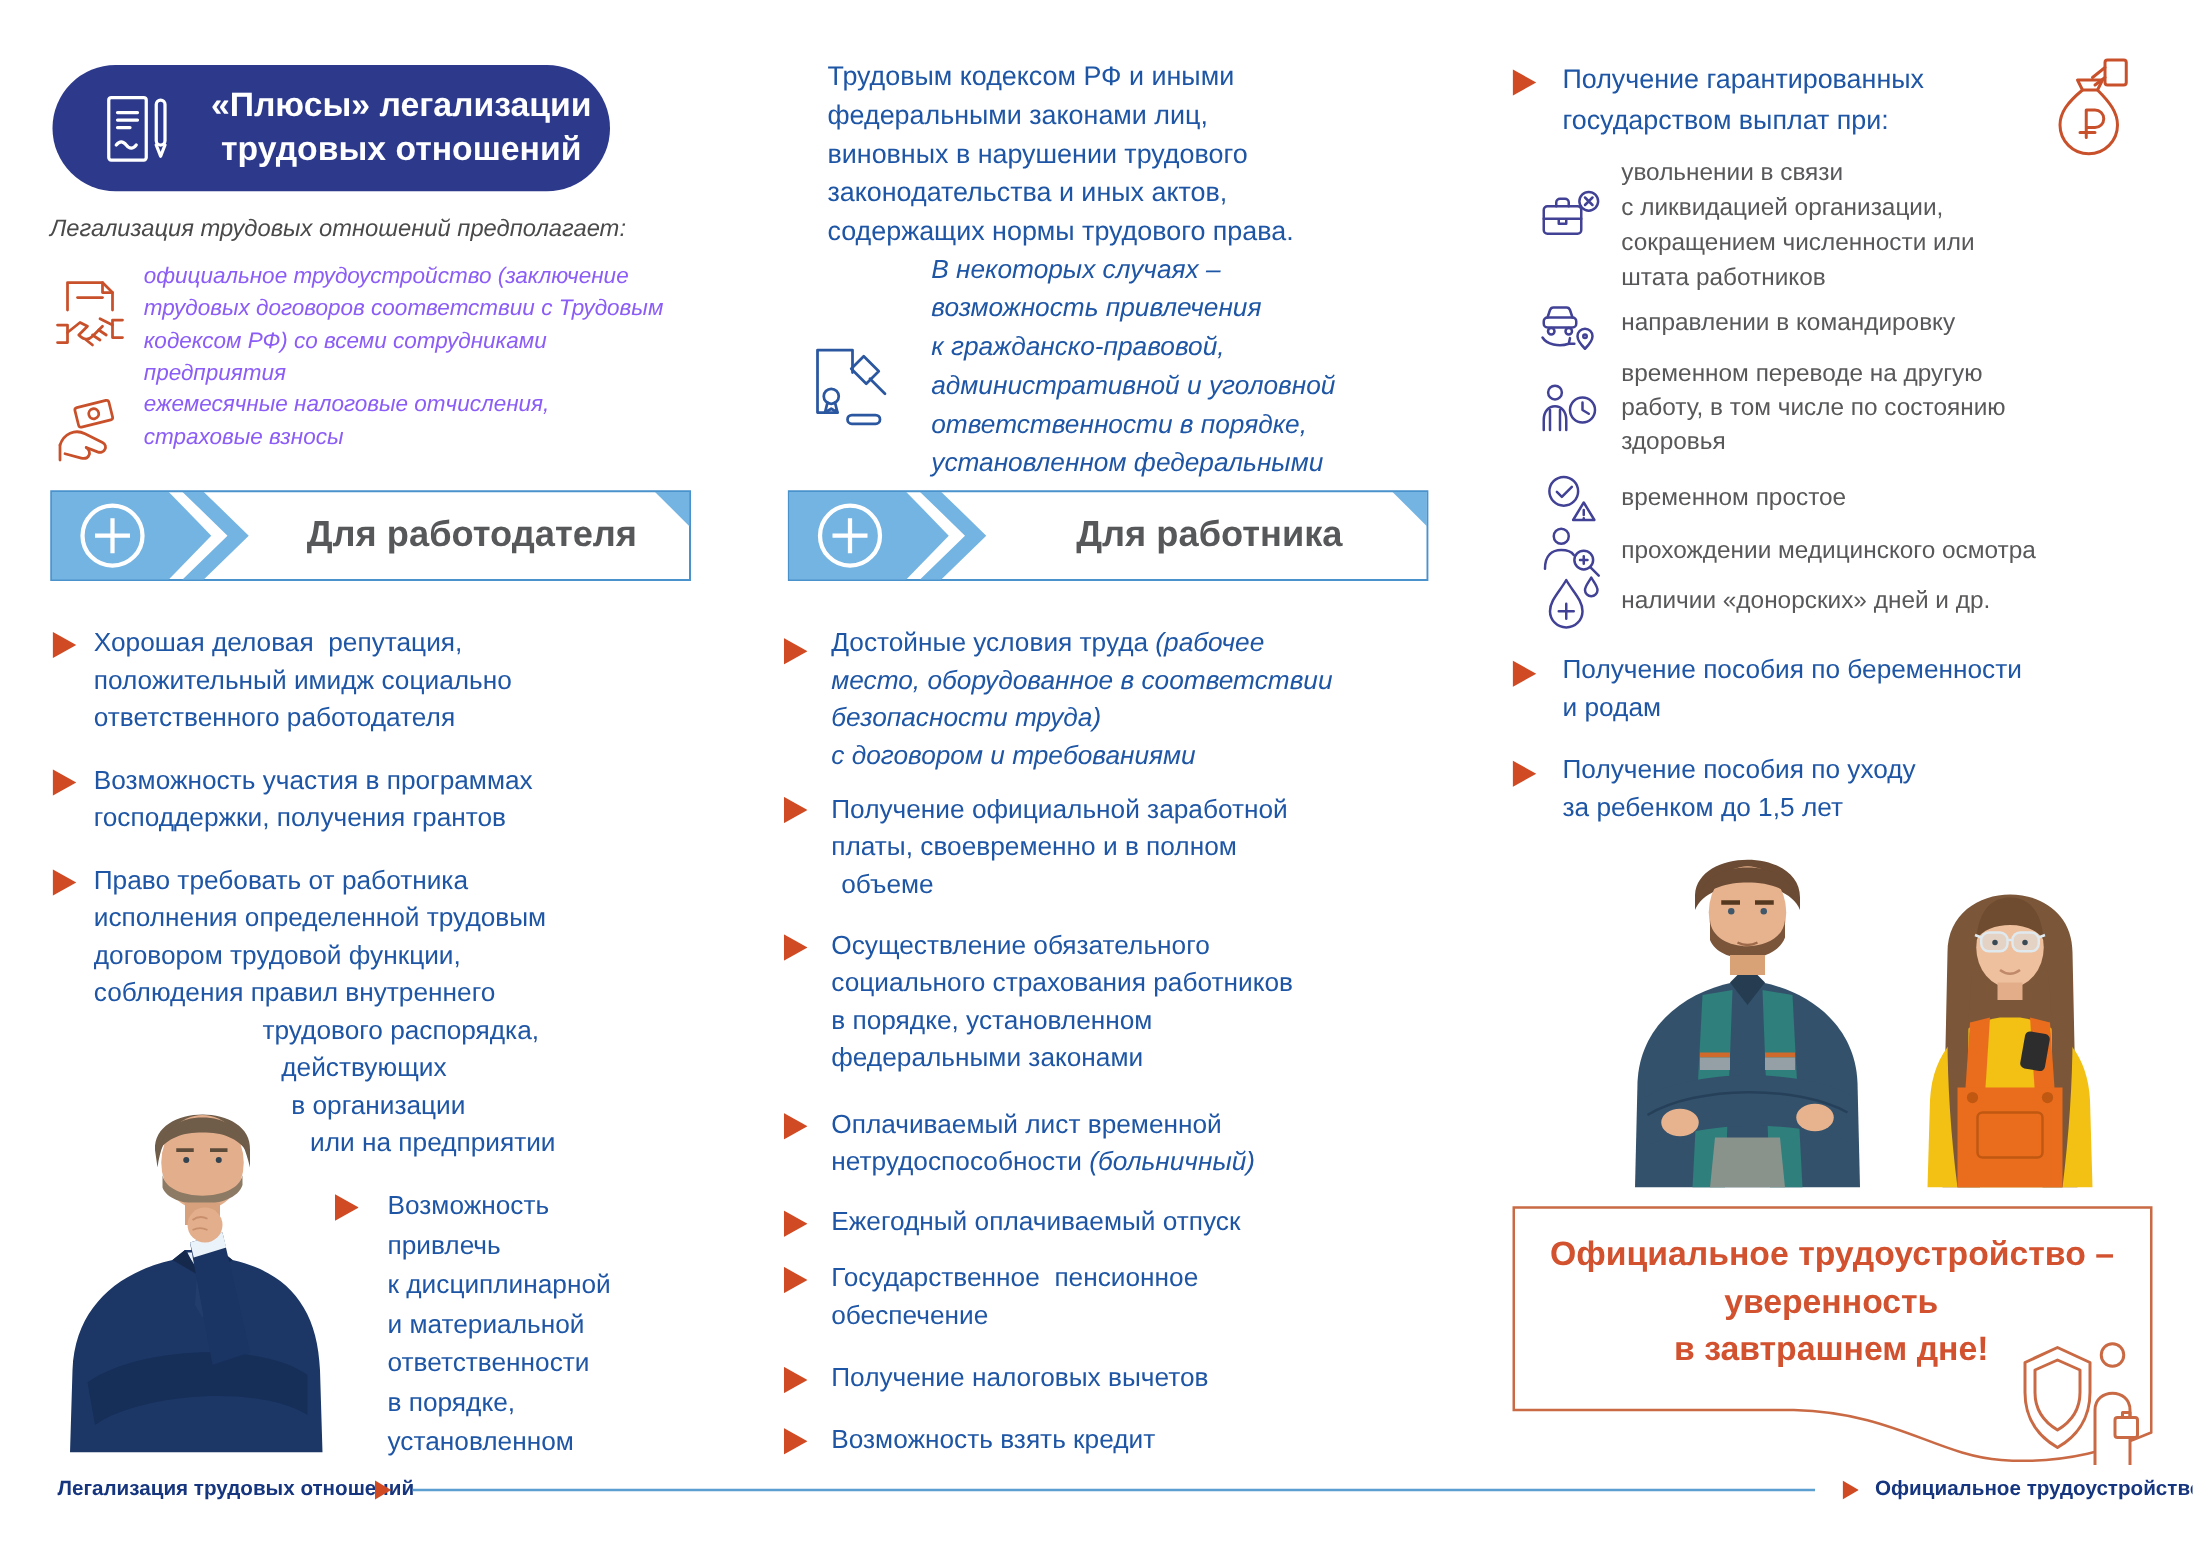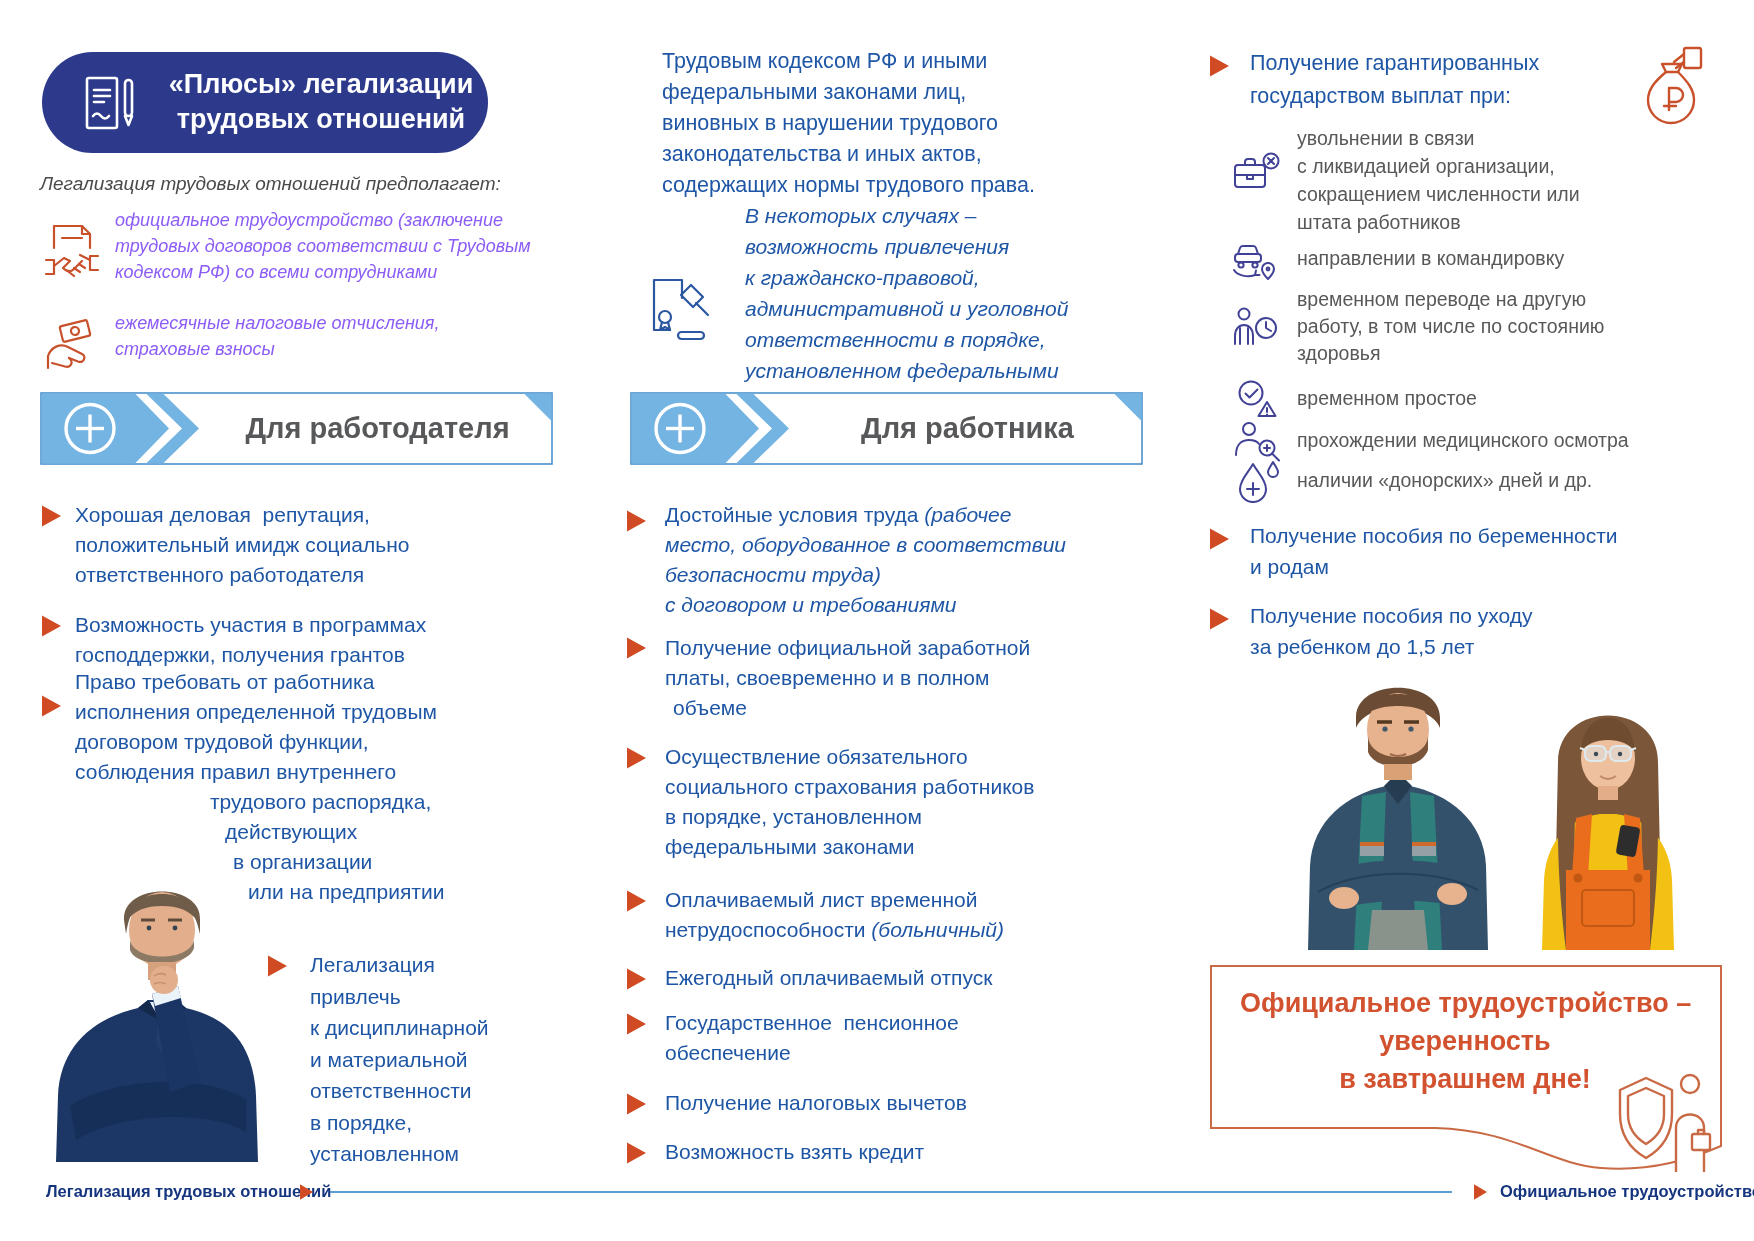--- a/index.html
+++ b/index.html
@@ -56,20 +56,21 @@
       <path d="M2,38 h8 v14 h-8"></path>
         <path d="M54,34 h-8 v14 h8"></path>
       <path d="M10,44 l10,-8 6,3 -7,7 c4,4 8,4 11,1 l8,-8"></path>
       <path d="M46,38 l-10,-5 M25,50 l5,4 M30,46 l6,4 M35,42 l6,4"></path>
     </g>
   </svg>
   <div class="abs intro-item it" style="left:115px;top:207px">
     <div class="line">официальное трудоустройство (заключение</div>
     <div class="line">трудовых договоров соответствии с Трудовым</div>
     <div class="line">кодексом РФ) со всеми сотрудниками</div>
+    <div class="line">предприятия</div>
   </div>
 
   <svg class="abs" style="left:44px;top:316px" width="54" height="56" viewBox="0 0 54 56">
     <g fill="none" stroke="#c8512b" stroke-width="2.2" stroke-linecap="round" stroke-linejoin="round">
       <g transform="rotate(-14 31 15)">
           <rect x="17" y="7" width="28" height="16" rx="2"></rect>
           <circle cx="31" cy="15" r="4"></circle>
         </g>
       <path d="M4,40 c3,-9 12,-13 20,-9 l14,7 c5,2.5 1.5,9.5 -4,7.5 l-9,-3.5"></path>
       <path d="M25,42 c5,4 2,10 -4,8.5 L8,47"></path>
@@ -103,34 +104,34 @@
     <div class="line">ответственного работодателя</div>
   </div>
 
   <div class="abs tri" style="left:42px;top:615px"></div>
   <div class="abs blue" style="left:75px;top:610px">
     <div class="line">Возможность участия в программах</div>
     <div class="line">господдержки, получения грантов</div>
   </div>
 
   <div class="abs tri" style="left:42px;top:695px"></div>
-  <div class="abs blue" style="left:75px;top:667px">
+  <div class="abs blue" style="left:75px;top:690px">
     <div class="line">Право требовать от работника</div>
     <div class="line">исполнения определенной трудовым</div>
     <div class="line">договором трудовой функции,</div>
     <div class="line">соблюдения правил внутреннего</div>
     <div class="line" style="padding-left:135px">трудового распорядка,</div>
     <div class="line" style="padding-left:150px">действующих</div>
     <div class="line" style="padding-left:158px">в организации</div>
     <div class="line" style="padding-left:173px">или на предприятии</div>
   </div>
 
   <div class="abs tri" style="left:268px;top:955px"></div>
   <div class="abs blue" style="left:310px;top:949px;line-height:31.5px">
-    <div class="line">Легализация</div>
+    <div class="line">Возможность</div>
     <div class="line">привлечь</div>
     <div class="line">к дисциплинарной</div>
     <div class="line">и материальной</div>
     <div class="line">ответственности</div>
     <div class="line">в порядке,</div>
     <div class="line">установленном</div>
   </div>
 
   <svg class="abs" style="left:48px;top:866px" width="218" height="296" viewBox="0 0 218 296">
     <path d="M76,54 C74,16 154,16 152,54 L152,68 C146,40 134,30 114,30 C94,30 82,40 78,68 Z" fill="#6f5c49"></path>

